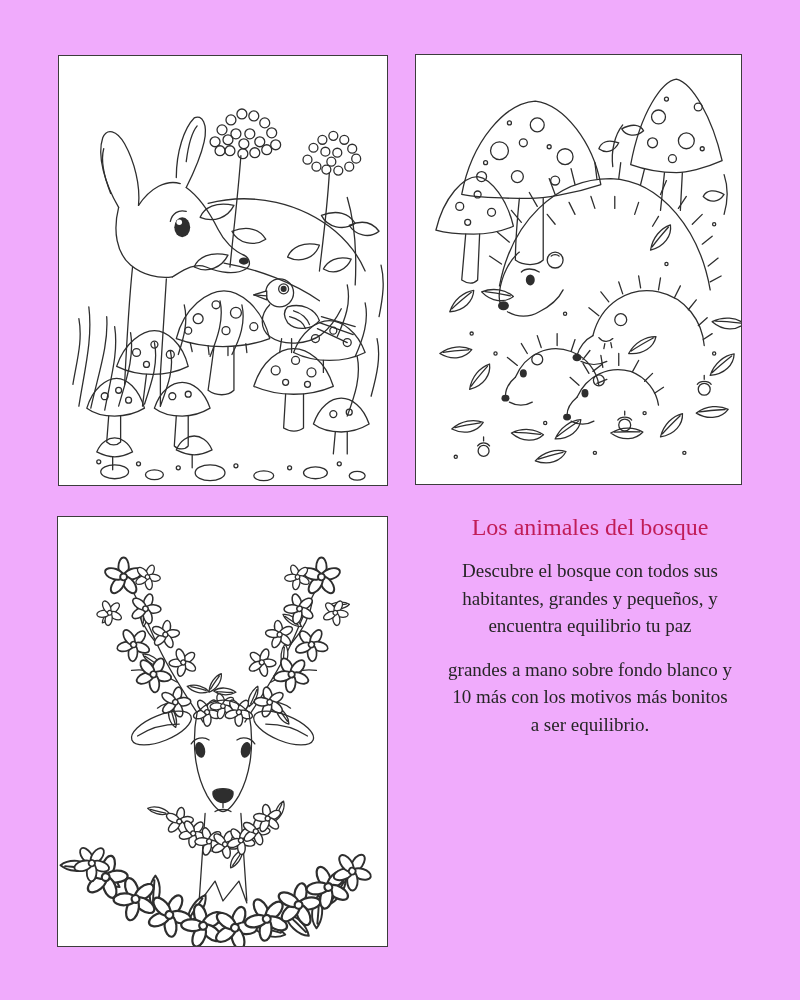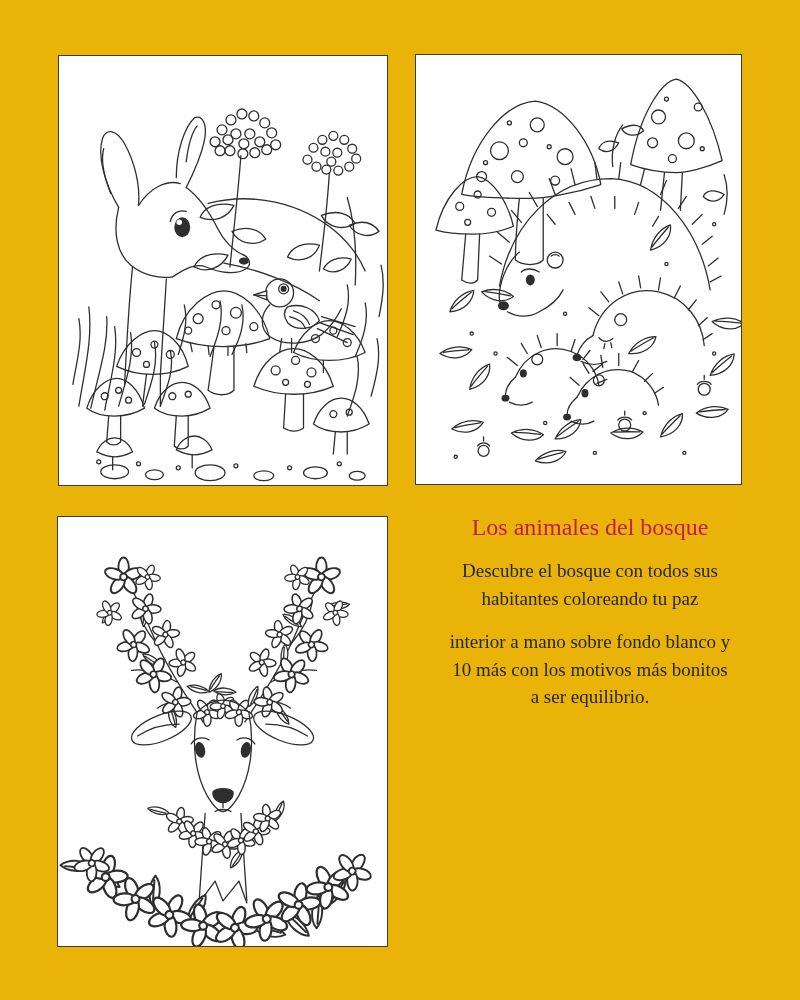--- a/index.html
+++ b/index.html
@@ -4,21 +4,21 @@
 <style>
   html, body {
     margin: 0;
     padding: 0;
     background: #fdf9f1;
   }
   .page {
     position: relative;
     width: 800px;
     height: 1000px;
-    background: #eab308;
+    background: #f0abfc;
     font-family: "Liberation Serif", "DejaVu Serif", serif;
     overflow: hidden;
   }
   .plate {
     position: absolute;
     margin: 0;
     background: #ffffff;
     border: 1.5px solid #3c3c3c;
     box-sizing: border-box;
   }
@@ -474,22 +474,23 @@
           <use href="#fl" transform="translate(34,348) scale(1.4) rotate(-35)"></use>
         </g>
       </g>
     </svg>
   </figure>
 
   <section class="info">
     <h1 class="title">Los animales del bosque</h1>
     <p class="para">
       <span class="line">Descubre el bosque con todos sus</span>
-      <span class="line">habitantes coloreando tu paz</span>
+      <span class="line">habitantes, grandes y pequeños, y</span>
+      <span class="line">encuentra equilibrio tu paz</span>
     </p>
     <p class="para">
-      <span class="line">interior a mano sobre fondo blanco y</span>
+      <span class="line">grandes a mano sobre fondo blanco y</span>
       <span class="line">10 más con los motivos más bonitos</span>
       <span class="line">a ser equilibrio.</span>
     </p>
   </section>
 
 </div>
 
 </body></html>

